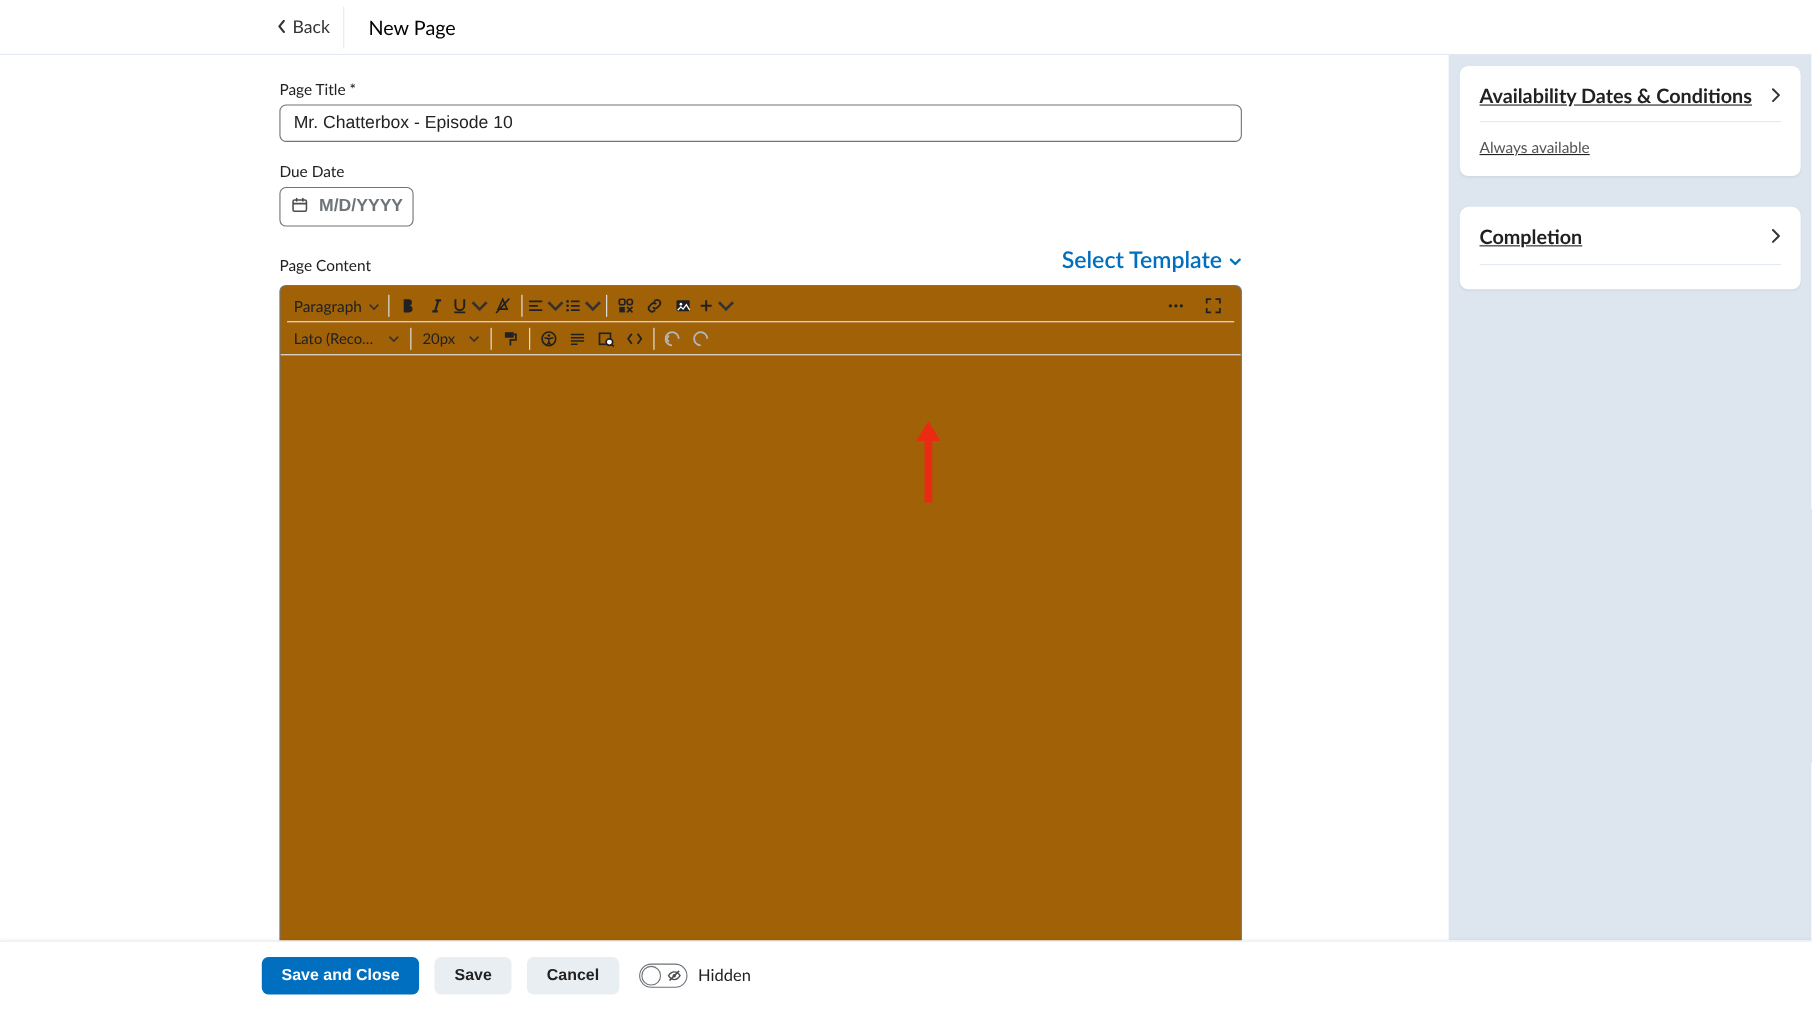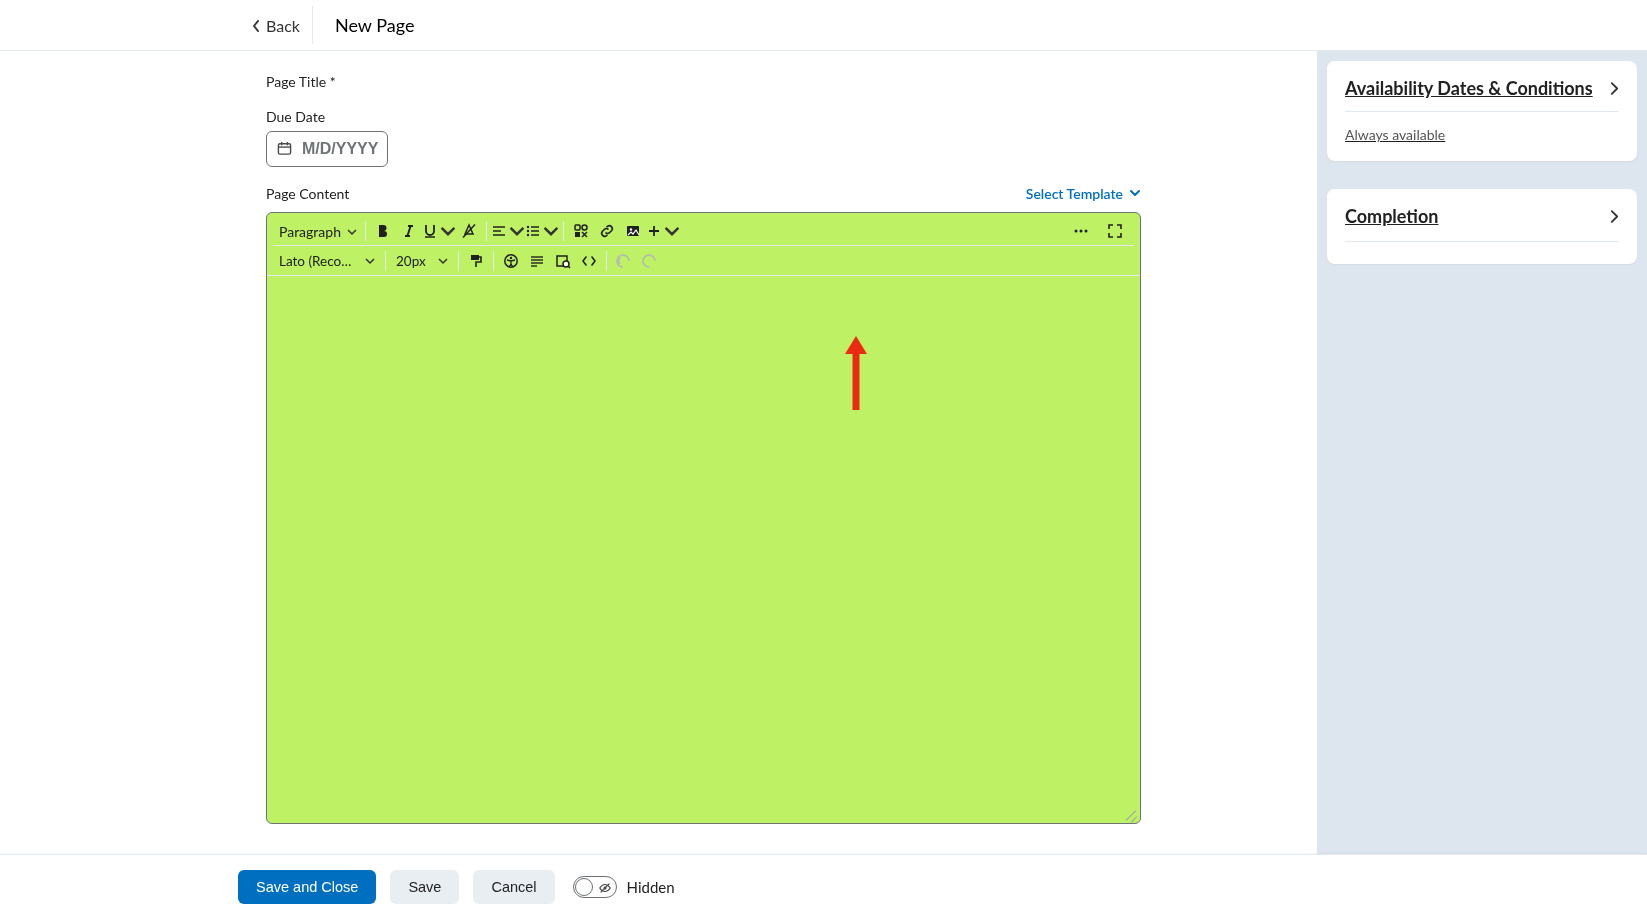--- a/index.html
+++ b/index.html
@@ -62,21 +62,20 @@
   .body-row {
     flex: 1 1 auto;
     display: flex;
     overflow: hidden;
     position: relative;
   }
   .main-col {
     flex: 1 1 auto;
     padding: 18px 0 0 0;
     overflow: auto;
-    margin-left: 12px;
   }
   .main-inner {
     width: 100%;
     max-width: 875px;
     margin-left: 254px;
   }
   .side-col {
     width: 330px;
     flex: 0 0 330px;
     background: var(--side-bg);
@@ -125,37 +124,37 @@
   .date-wrap svg { width: 15px; height: 15px; flex: 0 0 auto; }
 
   .content-row {
     display: flex;
     justify-content: space-between;
     align-items: flex-end;
     margin-top: 18px;
   }
   .select-template {
     color: var(--blue);
-    font-size: 14px;
+    font-size: 21px;
     font-weight: 600;
     display: inline-flex;
     align-items: center;
     gap: 6px;
     cursor: pointer;
   }
 
   
   .editor {
     border: 1px solid #6e7477;
     border-radius: 6px;
     margin-top: 10px;
     height: 612px;
     display: flex;
     flex-direction: column;
-    background: #bef264;
+    background: #a16207;
     overflow: hidden;
   }
   .toolbar {
     border-bottom: 1px solid var(--border-light);
     padding: 4px 6px 0 6px;
     display: flex;
     flex-direction: column;
   }
   .tb-row {
     display: flex;
@@ -246,21 +245,21 @@
     gap: 14px;
     background: var(--footer-bg);
     box-shadow: 0 -1px 3px rgba(0,0,0,0.04);
     z-index: 5;
   }
   .btn {
     height: 34px;
     border-radius: 6px;
     padding: 16px 18px;
     font-size: 14.5px;
-    font-weight: 400;
+    font-weight: 700;
     display: inline-flex;
     align-items: center;
     justify-content: center;
     cursor: pointer;
     border: none;
   }
   .btn-primary { background: var(--blue); color: #fff; }
   .btn-secondary { background: #e9eef3; color: #222; }
   .visibility {
     display: inline-flex;
@@ -309,20 +308,21 @@
     </div>
     <div class="header-title">New Page</div>
   </div>
 
   <div class="body-row">
 
     <div class="main-col">
       <div class="main-inner">
 
         <label class="field-label">Page Title *</label>
+        <input type="text" class="text-input title-input" value="Mr. Chatterbox - Episode 10" style="">
 
         <label class="field-label" style="margin-top:18px">Due Date</label>
         <div class="date-wrap">
           <span>
             <svg viewBox="0 0 16 16">
                 <rect x="1.5" y="3" width="13" height="11" rx="1.5" fill="none" stroke="#494c4e" stroke-width="1.5"></rect>
                 <line x1="1.5" y1="6.5" x2="14.5" y2="6.5" stroke="#494c4e" stroke-width="1.5"></line>
                 <line x1="5" y1="1.5" x2="5" y2="4" stroke="#494c4e" stroke-width="1.5" stroke-linecap="round"></line>
                 <line x1="11" y1="1.5" x2="11" y2="4" stroke="#494c4e" stroke-width="1.5" stroke-linecap="round"></line>
               </svg>

